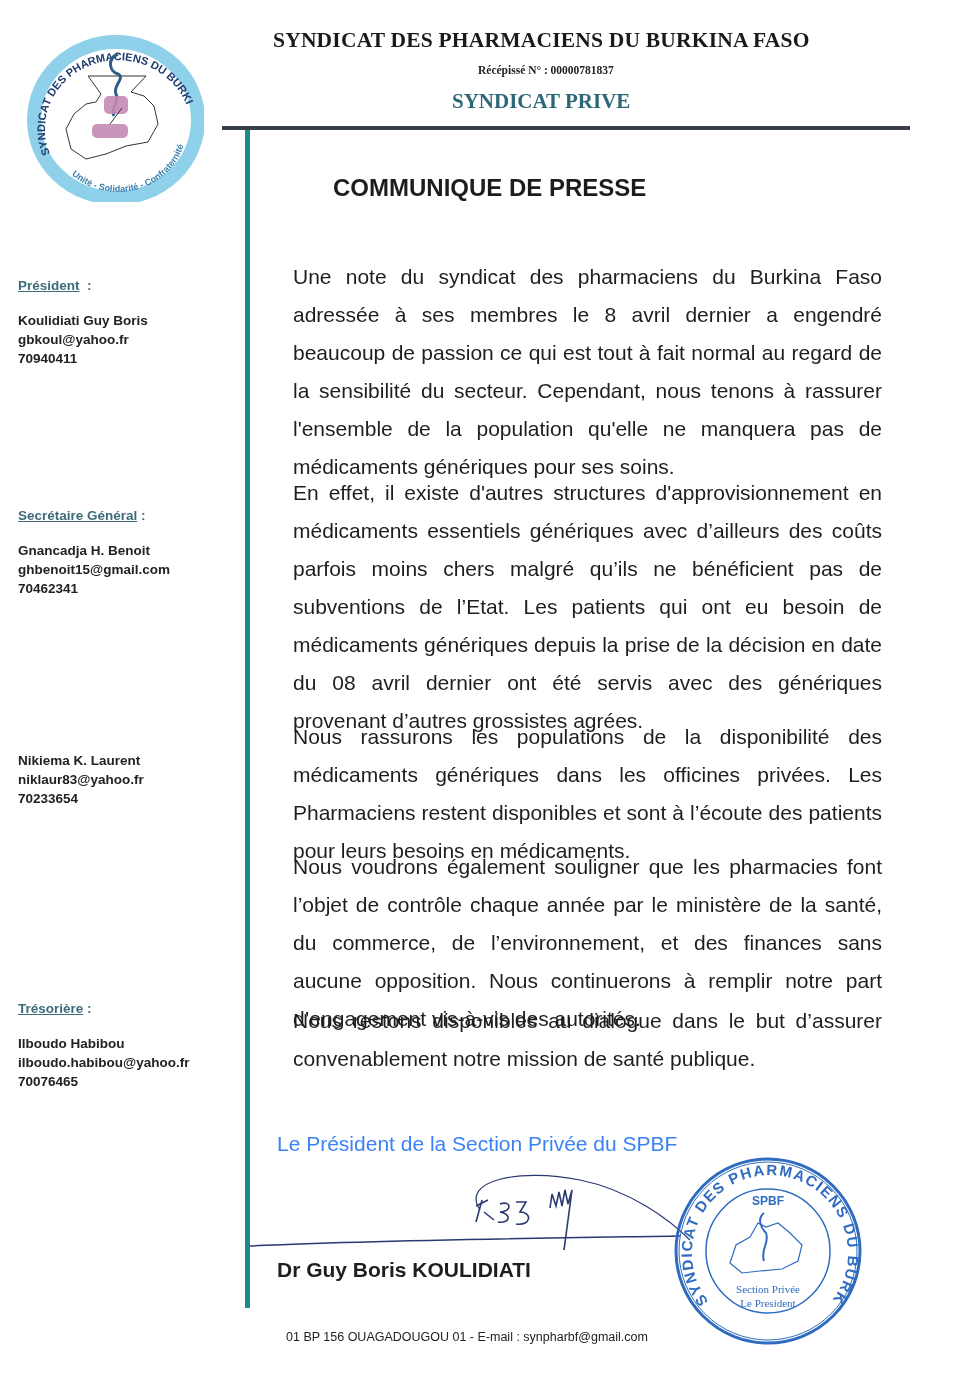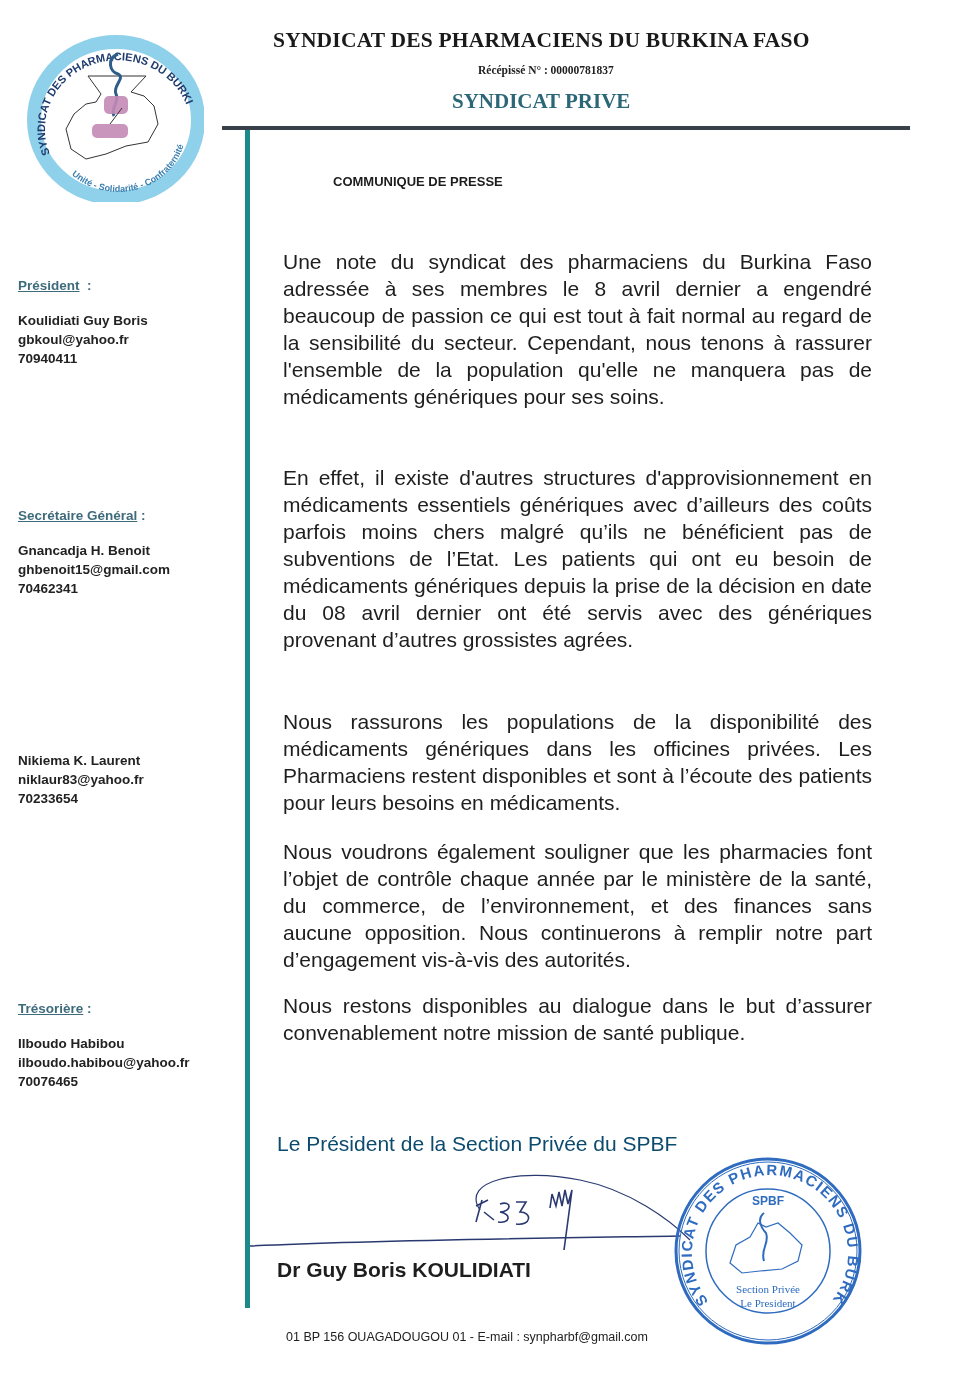--- a/index.html
+++ b/index.html
@@ -16,29 +16,29 @@
   
   .logo { left: 26px; top: 34px; width: 178px; height: 168px; }
 
   
   .side-block { left: 18px; font-size: 13.5px; line-height: 19px; font-weight: bold; color: #222; }
   .side-role { color: #3e6b7b; font-weight: bold; text-decoration: underline; font-size: 13.5px; line-height: 19px; }
   .side-colon { color: #3e6b7b; }
   .side-info { margin-top: 16px; }
 
   
-  .press-title { left: 333px; top: 174px; font-weight: bold; font-size: 13px; color: #1d1d1d; white-space: nowrap; }
-  .para { left: 281px; width: 589px; font-size: 21px; line-height: 27px; text-align: justify; color: #1e1e1e; margin: 2px; }
+  .press-title { left: 333px; top: 174px; font-weight: bold; font-size: 24px; color: #1d1d1d; white-space: nowrap; }
+  .para { left: 281px; width: 589px; font-size: 21px; line-height: 38px; text-align: justify; color: #1e1e1e; margin: 12px; }
   .p1 { top: 246px; }
   .p2 { top: 462px; }
   .p3 { top: 706px; }
   .p4 { top: 836px; }
   .p5 { top: 990px; }
 
-  .sign-title { left: 277px; top: 1132px; font-size: 21px; color: #0c4a6e; white-space: nowrap; }
+  .sign-title { left: 277px; top: 1132px; font-size: 21px; color: #3b82f6; white-space: nowrap; }
   .sign-name { left: 277px; top: 1258px; font-size: 21px; font-weight: bold; color: #1e1e1e; white-space: nowrap; }
   .footer { left: 286px; top: 1330px; font-size: 12.5px; color: #222; white-space: nowrap; }
 
   .signature { left: 250px; top: 1160px; width: 460px; height: 90px; }
   .stamp { left: 670px; top: 1153px; width: 196px; height: 196px; }
 </style>
 </head>
 <body>
 
 <div class="abs org-title">SYNDICAT DES PHARMACIENS DU BURKINA FASO</div>

